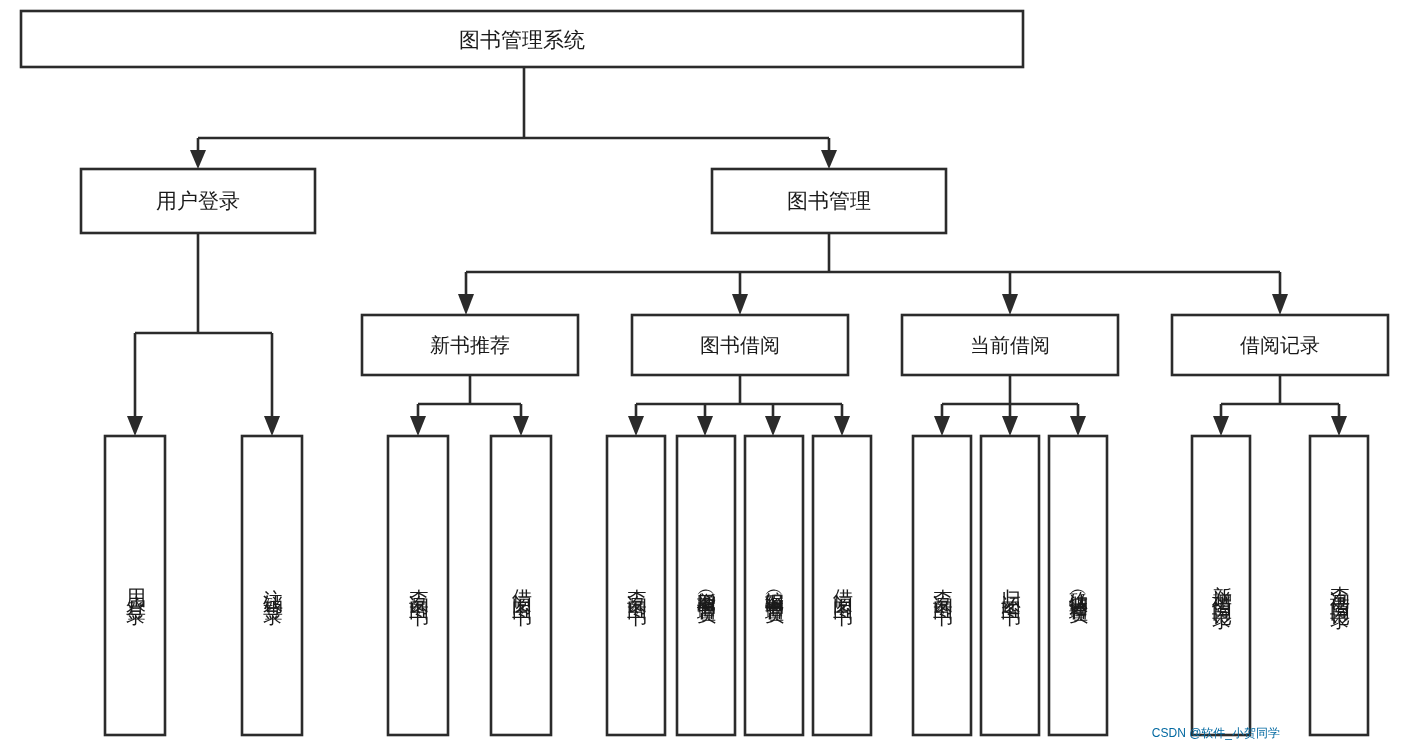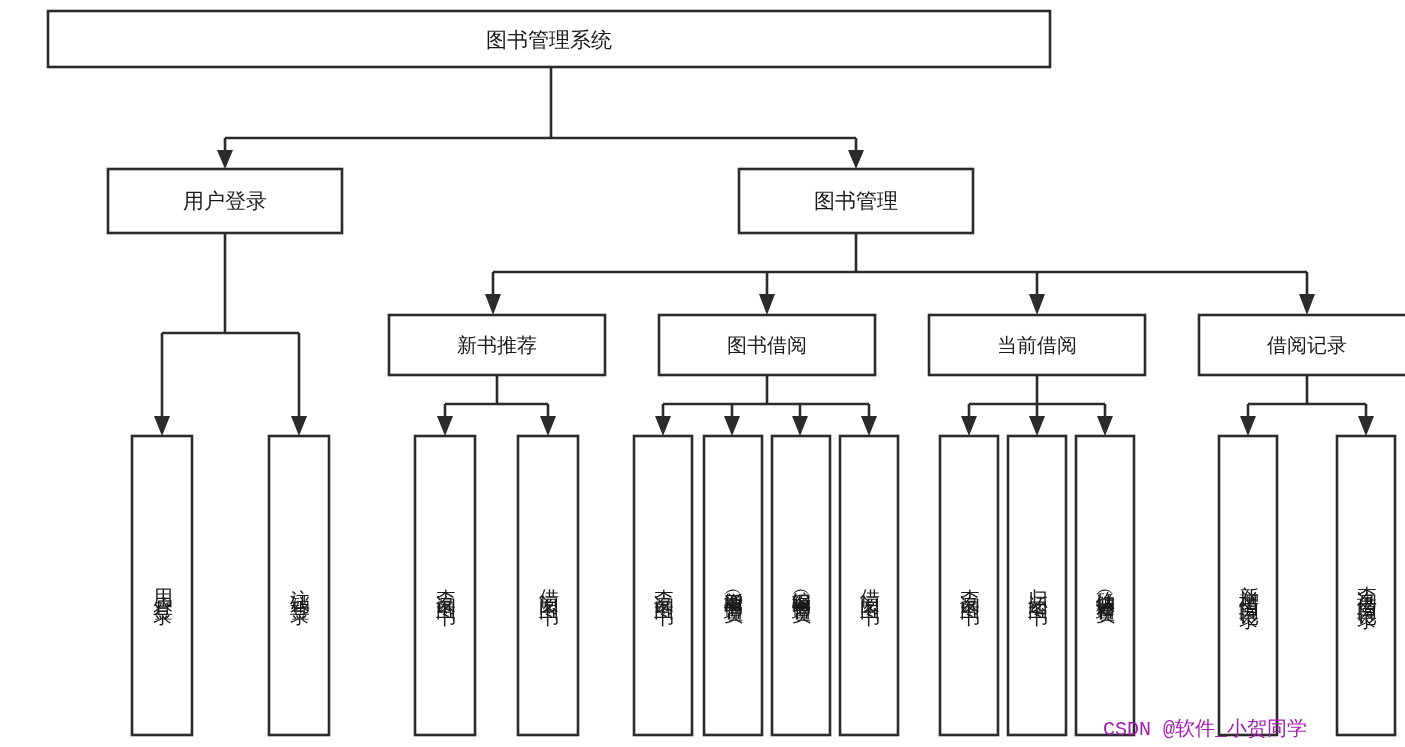--- a/index.html
+++ b/index.html
@@ -2,41 +2,41 @@
 <html><head>
 <meta charset="utf-8">
 <style>
   html,body{margin:0;padding:0;background:#ffffff;}
   body{
     width:1405px;height:747px;
     font-family:"DejaVu Sans","Liberation Sans",sans-serif;
     overflow:hidden;
     position:relative;
   }
-  #diagram-root{position:absolute;left:0;top:0;width:1290px;height:747px;padding-left:27px;}
+  #diagram-root{position:absolute;left:0;top:0;width:1290px;height:747px;}
   svg#flowchart{display:block;width:1405px;height:747px;}
   .node-rect{fill:#ffffff;stroke:#2b2b2b;stroke-width:2.6;}
   .node-label{
     font-family:"DejaVu Sans","Liberation Sans",sans-serif;
     fill:#1a1a1a;
     text-anchor:middle;
     dominant-baseline:middle;
   }
   .lvl1-label{font-size:21px;}
   .lvl2-label{font-size:21px;}
   .lvl3-label{font-size:20px;}
   .leaf-label{font-size:20px;}
   .connector{stroke:#2b2b2b;stroke-width:2.6;fill:none;stroke-linecap:butt;}
   .arrow-head{fill:#2b2b2b;stroke:none;}
   .watermark{
     position:absolute;
     right:10px;bottom:5px;
-    font-size:20px;
-    color:#a21caf;
-    font-family:Liberation Mono, monospace;
+    font-size:12px;
+    color:#0369a1;
+    font-family:Liberation Sans, sans-serif;
     white-space:nowrap;
     pointer-events:none;
   }
 </style>
 </head>
 <body>
 
 <div id="diagram-root">
   <svg id="flowchart" viewBox="0 0 1405 747" xmlns="http://www.w3.org/2000/svg">
 

